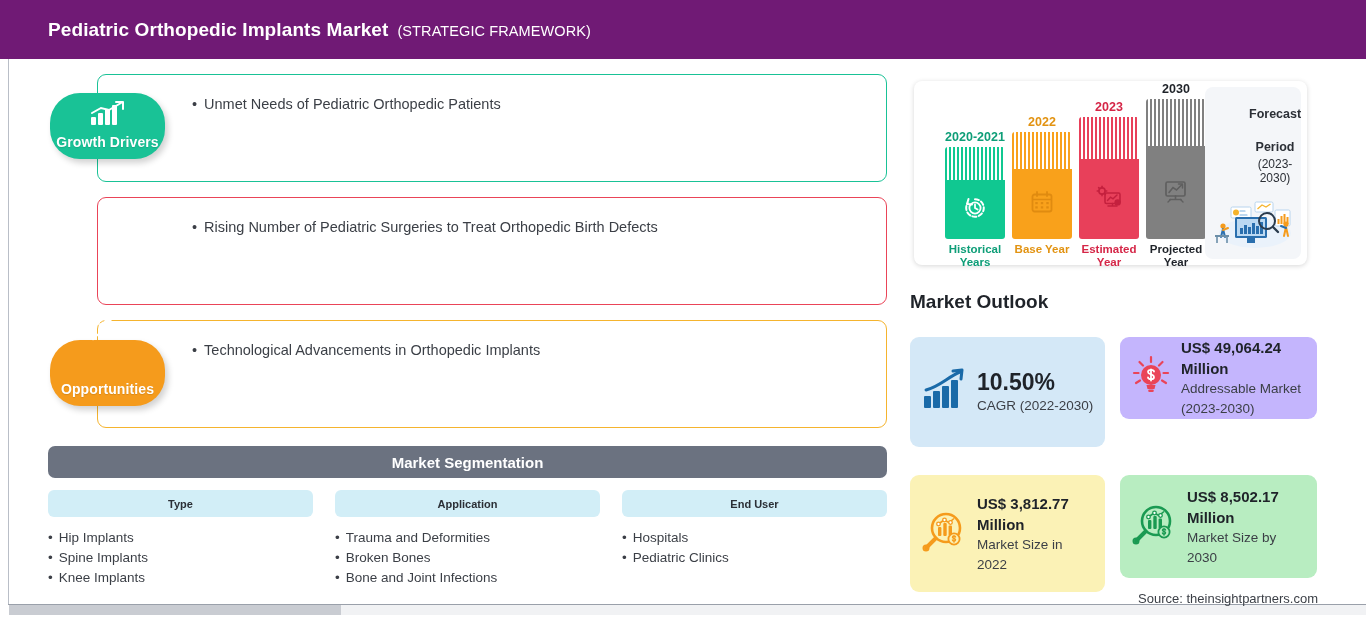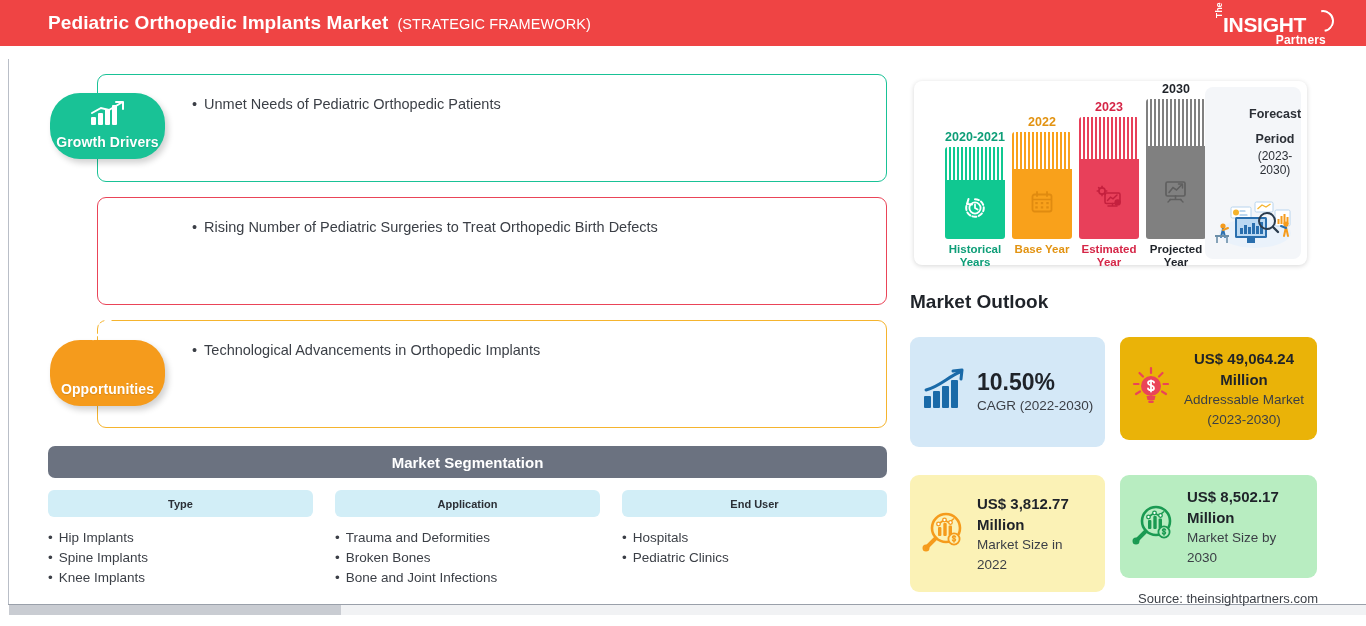--- a/index.html
+++ b/index.html
@@ -5,22 +5,22 @@
   * { box-sizing: border-box; margin: 0; padding: 0; }
   html, body {
     width: 1366px; height: 626px;
     font-family: "Liberation Sans", sans-serif;
     background: #ffffff; overflow: hidden;
   }
   .page { position: relative; width: 1366px; height: 626px; background:#fff; }
 
   
   .header {
-    position: absolute; left:0; top:0; width:1366px; height:46px;
-    background:#ef4444; display:flex; align-items:center;
+    position: absolute; left:0; top:0; width:1366px; height:59px;
+    background:#701a75; display:flex; align-items:center;
   }
   .header-title {
     margin-left:48px; color:#ffffff; font-size:19px; font-weight:bold;
     letter-spacing:.1px;
   }
   .header-sub {
     color:#ffffff; font-size:14.5px; font-weight:normal; margin-left:9px;
     letter-spacing:.1px;
   }
   .logo {
@@ -156,26 +156,20 @@
   }
 </style>
 </head>
 <body>
 
 <div class="page">
 
   <div class="header">
     <div class="header-title">
       <span>Pediatric Orthopedic Implants Market</span><span class="header-sub">(STRATEGIC FRAMEWORK)</span>
-    </div>
-    <div class="logo">
-      <div class="l-arc"></div>
-      <div class="l-the">The</div>
-      <div class="l-insight">INSIGHT</div>
-      <div class="l-partners">Partners</div>
     </div>
   </div>
 
   <div class="frame-left-border"></div>
   <div class="frame-bottom-border"></div>
   <div class="scroll-track"></div>
   <div class="scroll-thumb"></div>
 
   <div class="driver-box" style="top:74px; height:108px; width:790px; border:1.3px solid #19c296;">
     <div class="bullet-row" style="top:21px;">
@@ -344,21 +338,21 @@
               <path d="M8.5 21.5 L6 24 M18.5 21.5 L21 24" stroke="#5f5f5f" stroke-width="1.4" stroke-linecap="round"></path>
             </svg>
           </span>
         </div>
       </div>
       <div class="tl-caption" style="top:162px; color:#1f2329;">Projected Year</div>
     </div>
 
     <div class="forecast-card">
       <div class="f-title">Forecast</div>
-      <div class="f-title" style="margin-top:9px;">Period</div>
+      <div class="f-title" style="margin-top:17px;">Period</div>
       <div class="f-sub">(2023-2030)</div>
       <div style="position:absolute; left:4px; bottom:6px;">
         <svg width="88" height="56" viewBox="0 0 88 56">
           <ellipse cx="46" cy="40" rx="36" ry="15" fill="#eaf2fb"></ellipse>
           <rect x="22" y="14" width="20" height="11" rx="1.5" fill="#ffffff" stroke="#b8d4ee" stroke-width="1"></rect>
           <circle cx="27" cy="19.5" r="3" fill="#f5b42e"></circle>
           <path d="M31 22 h7 M31 18 h5" stroke="#7fb2e0" stroke-width="1.2" stroke-linecap="round"></path>
           <rect x="46" y="9" width="18" height="10" rx="1.5" fill="#ffffff" stroke="#b8d4ee" stroke-width="1"></rect>
           <path d="M48.5 16 L53 12 L57 14 L61.5 11" stroke="#f5b42e" stroke-width="1.3" fill="none"></path>
           <rect x="66" y="17" width="15" height="16" rx="1.5" fill="#ffffff" stroke="#b8d4ee" stroke-width="1"></rect>
@@ -412,21 +406,21 @@
         <path d="M6 22 C14 20 20 16 26 12 C31 8.6 35 6 40 4" stroke="#1a6aa8" stroke-width="3" fill="none" stroke-linecap="round"></path>
         <path d="M33 3 L42 2 L41 11" stroke="#1a6aa8" stroke-width="3" fill="none" stroke-linecap="round" stroke-linejoin="round"></path>
       </svg>
     </div>
     <div class="sc-text">
       <div class="sc-big">10.50%</div>
       <div class="sc-sub">CAGR (2022-2030)</div>
     </div>
   </div>
 
-  <div class="stat-card" style="left:1120px; top:337px; width:197px; height:103px; background:#eab308;text-align:center;">
+  <div class="stat-card" style="left:1120px; top:337px; width:197px; height:82px; background:#c4b5fd;">
     <div class="sc-icon">
       <svg width="42" height="44" viewBox="0 0 42 44">
         <g stroke="#ea4458" stroke-width="2.2" stroke-linecap="round">
           <path d="M21 3 V8"></path>
             <path d="M9.5 8 L13 11.5"></path>
             <path d="M32.5 8 L29 11.5"></path>
           <path d="M4 19 H8.5"></path>
             <path d="M38 19 H33.5"></path>
           <path d="M6 29 L10 26.5"></path>
             <path d="M36 29 L32 26.5"></path>

